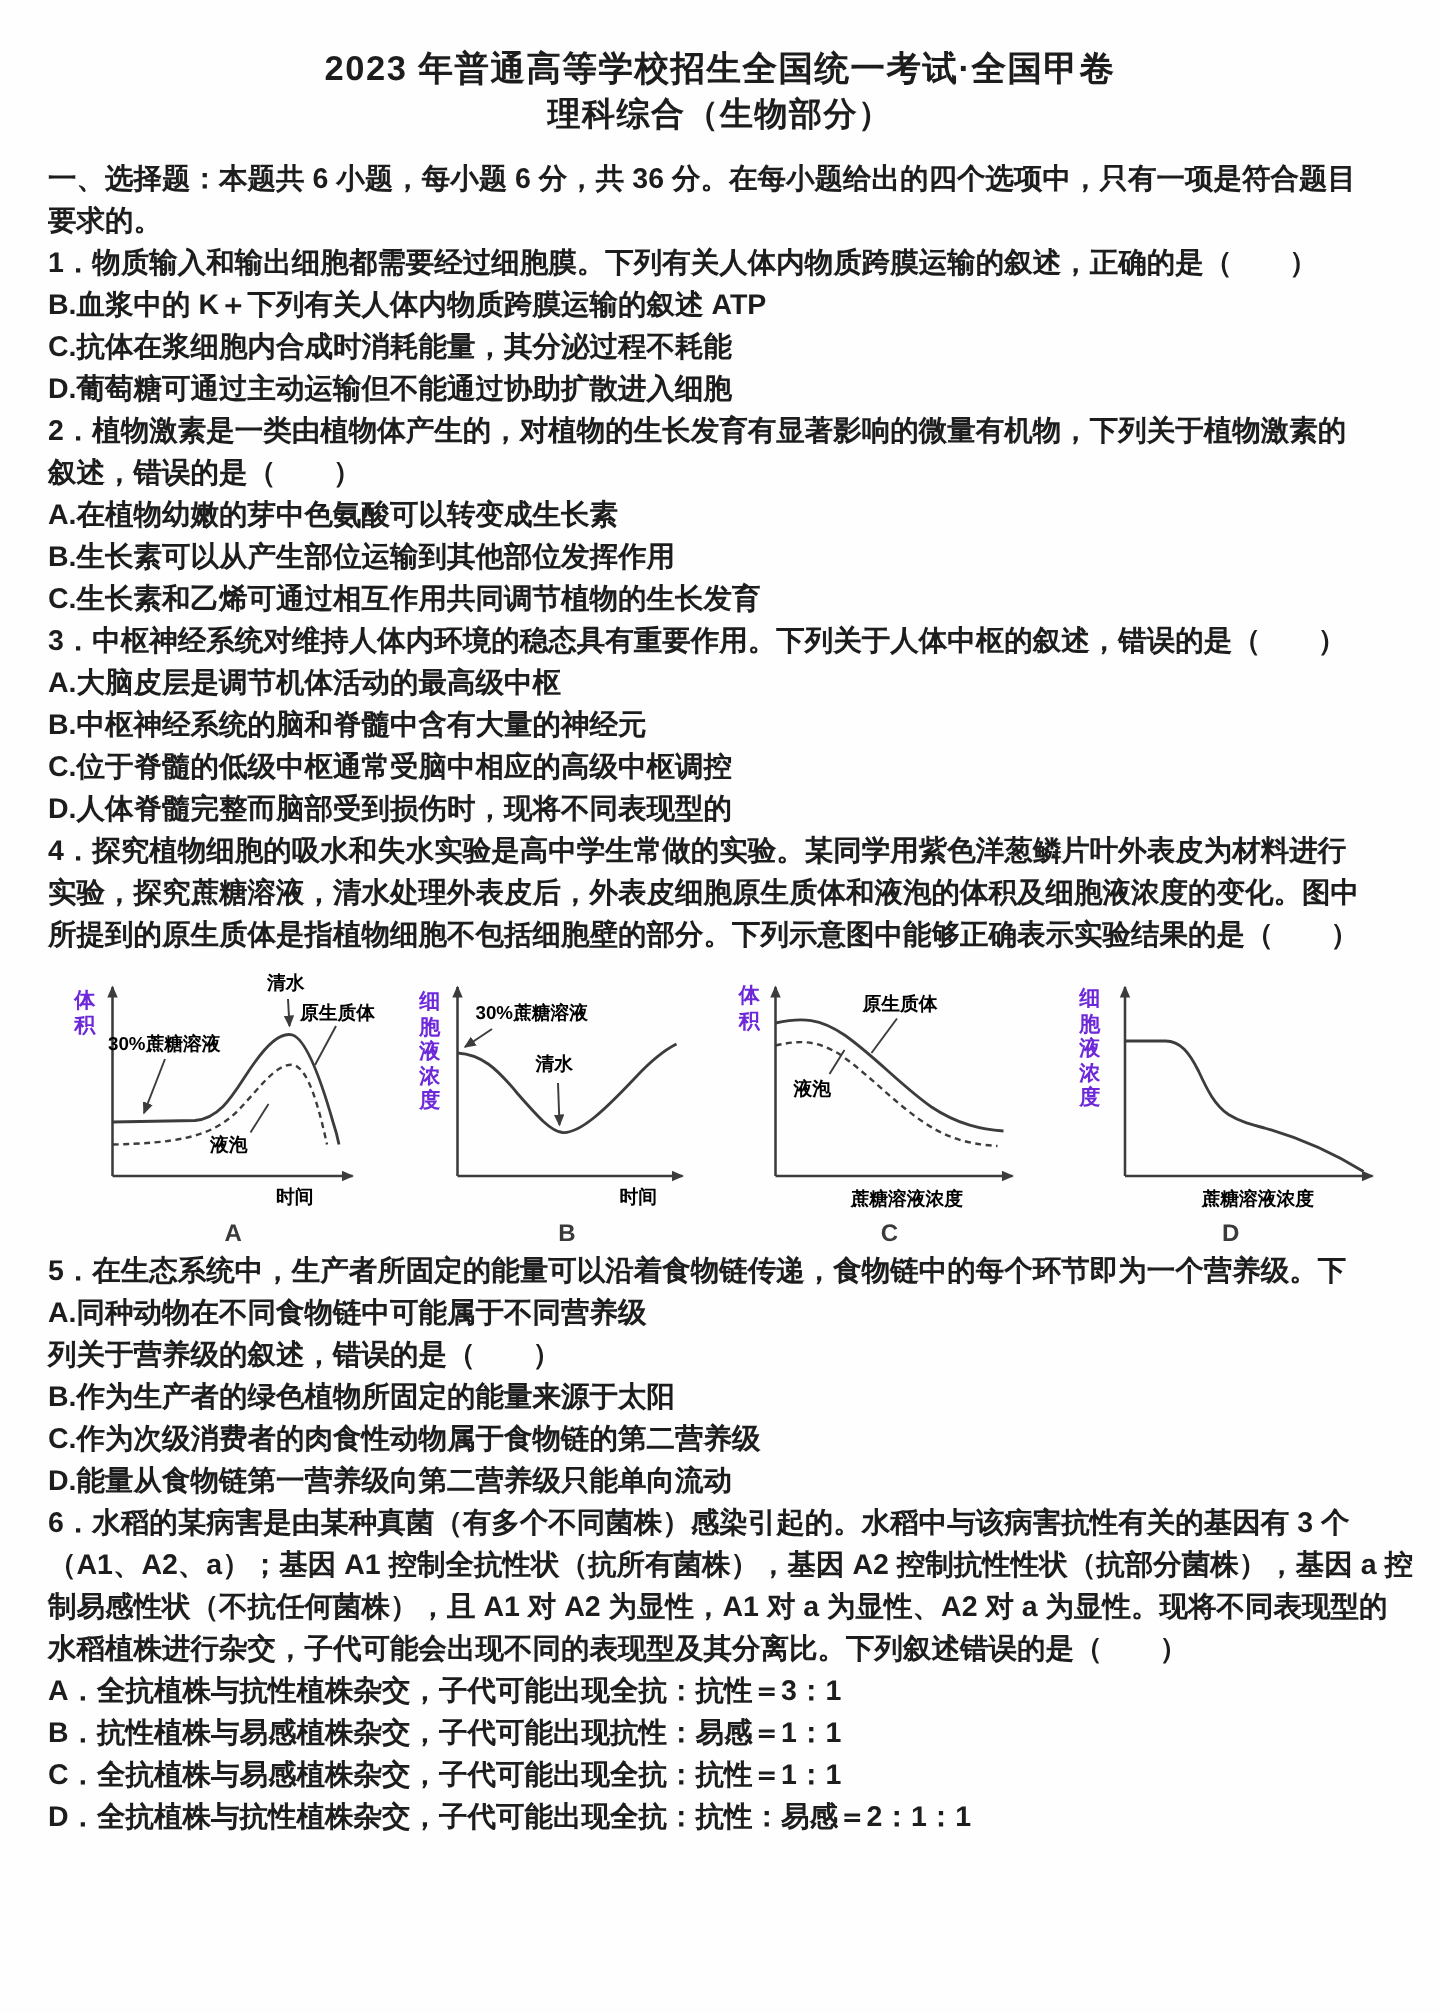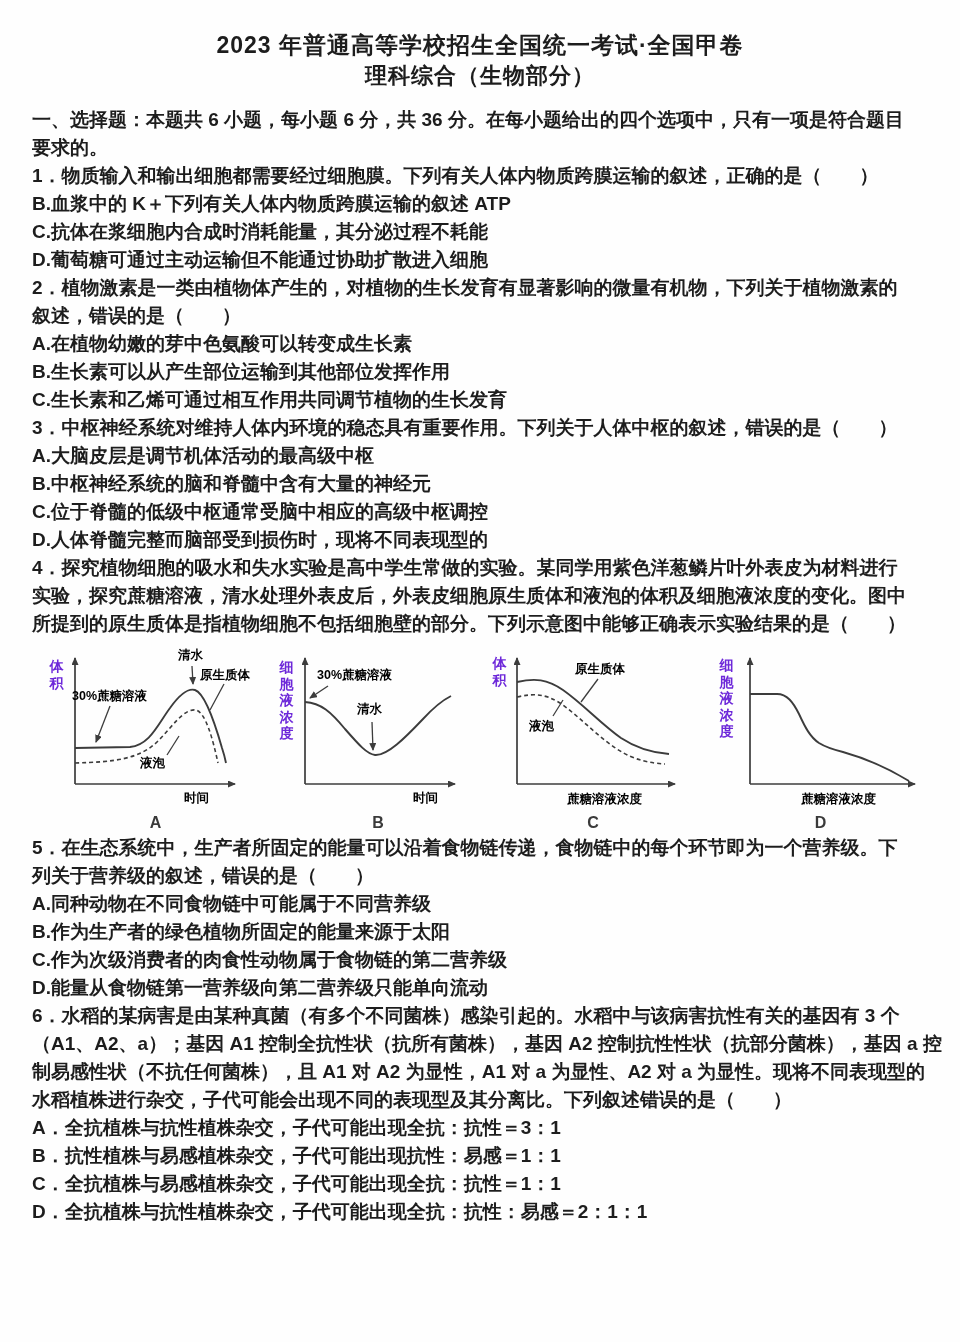--- a/index.html
+++ b/index.html
@@ -143,22 +143,22 @@
           <path class="curve" d="M47,52 L74,52 C84,52 90,60 96,72 C102,85 107,95 116,101 C124,106 132,108 140,110 C165,117 188,128 206,139"></path>
         </svg>
         <div class="vlabel" style="left:15px; top:15px;">细胞液浓度</div>
         <div class="flabel" style="left:98px; top:149px;">蔗糖溶液浓度</div>
         <div class="figletter">D</div>
       </div>
 
     </div>
 
     <div class="line">5．在生态系统中，生产者所固定的能量可以沿着食物链传递，食物链中的每个环节即为一个营养级。下</div>
+    <div class="line">A.同种动物在不同食物链中可能属于不同营养级</div>
     <div class="line">列关于营养级的叙述，错误的是（　　）</div>
-    <div class="line">A.同种动物在不同食物链中可能属于不同营养级</div>
     <div class="line">B.作为生产者的绿色植物所固定的能量来源于太阳</div>
     <div class="line">C.作为次级消费者的肉食性动物属于食物链的第二营养级</div>
     <div class="line">D.能量从食物链第一营养级向第二营养级只能单向流动</div>
 
     <div class="line">6．水稻的某病害是由某种真菌（有多个不同菌株）感染引起的。水稻中与该病害抗性有关的基因有 3 个</div>
     <div class="line">（A1、A2、a）；基因 A1 控制全抗性状（抗所有菌株），基因 A2 控制抗性性状（抗部分菌株），基因 a 控</div>
     <div class="line">制易感性状（不抗任何菌株），且 A1 对 A2 为显性，A1 对 a 为显性、A2 对 a 为显性。现将不同表现型的</div>
     <div class="line">水稻植株进行杂交，子代可能会出现不同的表现型及其分离比。下列叙述错误的是（　　）</div>
     <div class="line">A．全抗植株与抗性植株杂交，子代可能出现全抗：抗性＝3：1</div>
     <div class="line">B．抗性植株与易感植株杂交，子代可能出现抗性：易感＝1：1</div>

